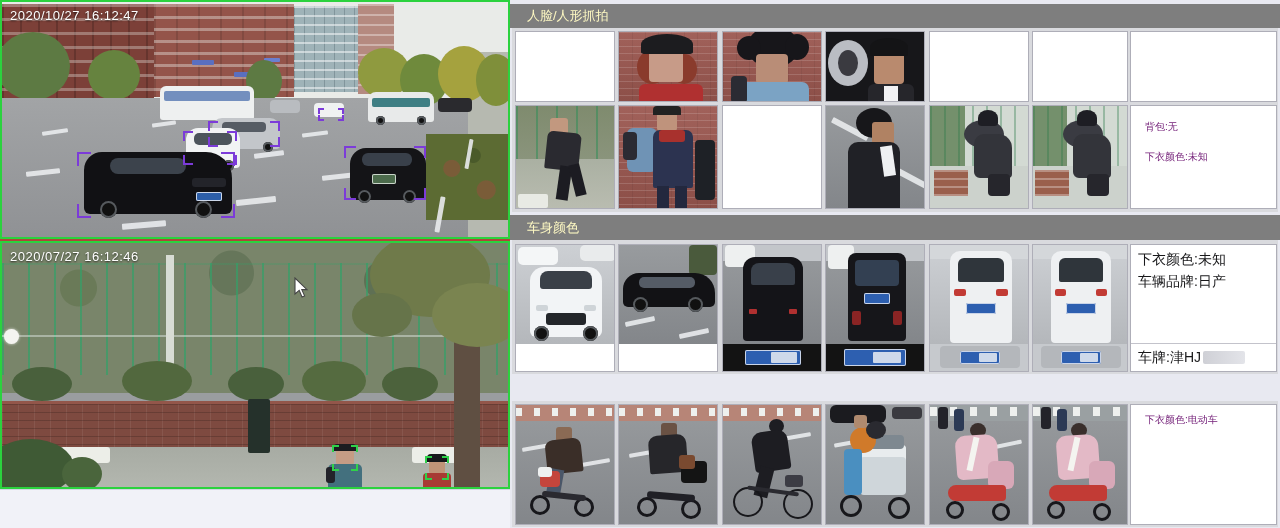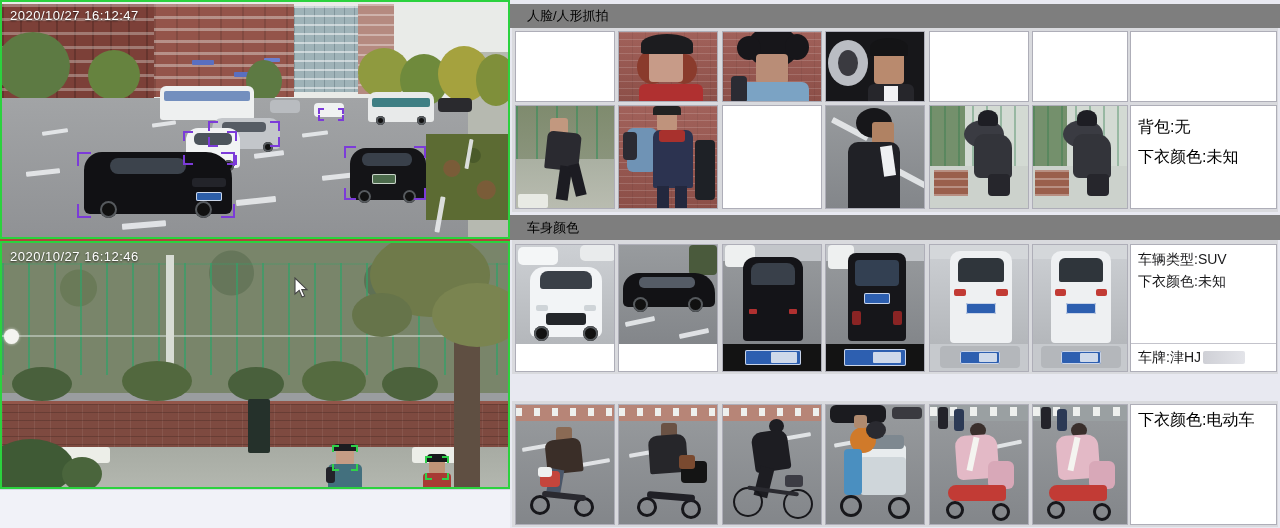--- a/index.html
+++ b/index.html
@@ -33,24 +33,24 @@
   .bk.green{--bc:var(--face-bracket-green);--bl:7px}
 
   .dash{position:absolute;background:#e9ebed;border-radius:1px;opacity:.9}
   .blob{position:absolute;border-radius:50%}
   .wh{position:absolute;border-radius:50%;background:#111;box-shadow:inset 0 0 0 2px #565a5e}
   .bw{position:absolute;border-radius:50%;border:3px solid #17171b;background:transparent}
   .mz{background-image:repeating-linear-gradient(0deg,rgba(255,255,255,.28) 0 2px,transparent 2px 4px),repeating-linear-gradient(90deg,rgba(0,0,0,.14) 0 2px,transparent 2px 4px)}
 
   
   .rp{position:absolute;left:510px;top:0;width:770px;height:528px;background:#e8e9f1}
-  .hdr{position:absolute;left:0;width:770px;background:var(--header-bg);color:#000000;font-size:13px;display:flex;align-items:center;padding-left:17px}
+  .hdr{position:absolute;left:0;width:770px;background:var(--header-bg);color:#fef9c3;font-size:13px;display:flex;align-items:center;padding-left:17px}
   .gridbg{position:absolute;left:2px;width:766px;background:#d9dade}
   .cell{position:absolute;background:#fff;border:1px solid #aeaeb8;overflow:hidden}
-  .attr-lines{padding:6px 0 0 7px;font-size:16px;color:#000000;line-height:30px;white-space:nowrap}
+  .attr-lines{padding:6px 0 0 14px;font-size:10px;color:#701a75;line-height:30px;white-space:nowrap}
   .vt-top{position:absolute;left:0;right:0;top:0;bottom:27px;border-bottom:1px solid #c3c3cb;padding:3px 0 0 7px;font-size:14px;color:#18181a;line-height:22px;white-space:nowrap}
   .vt-bottom{position:absolute;left:0;right:0;bottom:0;height:27px;display:flex;align-items:center;padding-left:7px;font-size:14px;color:#18181a;white-space:nowrap}
   .blurbox{display:inline-block;width:42px;height:13px;background:linear-gradient(90deg,#cfd0d6,#e3e4e9);border-radius:2px;vertical-align:-2px;margin-left:2px}
 
   
   .bg-brick{background:linear-gradient(180deg,#a1615a,#8c4f48)}
   .bg-brick::before{content:"";position:absolute;inset:0;background:repeating-linear-gradient(180deg,rgba(255,255,255,.15) 0 1px,transparent 1px 7px),repeating-linear-gradient(90deg,rgba(0,0,0,.06) 0 1px,transparent 1px 13px)}
   .bg-park{background:linear-gradient(180deg,#7f8b6e 0%,#8a947c 52%,#aab0a2 52%,#b9bcb0 100%)}
   .bg-park::before{content:"";position:absolute;left:0;right:0;top:0;height:52%;background:repeating-linear-gradient(90deg,rgba(44,142,86,.5) 0 2px,transparent 2px 20px)}
   .bg-road{background:linear-gradient(180deg,#989b9e,#83868a)}
@@ -210,21 +210,21 @@
 
       <div class="bk green" style="left:330px;top:202px;width:26px;height:26px"></div>
       <div class="bk green" style="left:423px;top:213px;width:24px;height:24px"></div>
 
       <div class="a" style="left:292px;top:34px;z-index:20">
         <svg width="16" height="22" viewBox="0 0 16 22">
             <path d="M1 1 L1 17 L5.2 13.4 L8 20 L10.6 18.9 L7.8 12.6 L13 12.6 Z" fill="#fff" stroke="#444" stroke-width="1.1"></path>
           </svg>
       </div>
     </div>
-    <div class="ts">2020/10/27 16:12:46</div>
+    <div class="ts">2020/07/27 16:12:46</div>
   </div>
 
   <div class="cbar">
     
     
     
     
     
   </div>
 
@@ -404,22 +404,22 @@
           <div class="a" style="left:15px;top:52px;width:30px;height:11px;background:#2d5fb0;border-radius:2px;box-shadow:inset 0 0 0 1px #c9d4e8"></div>
         </div>
       </div>
       <div class="vplate" style="background:#c6c9cd">
         <div class="a" style="left:8px;top:2px;width:80px;height:22px;background:#b4b7bb;border-radius:4px"></div>
         <div class="plate" style="left:28px;top:7px;width:40px;height:13px"></div>
       </div>
     </div>
     <div class="cell" style="left:620px;top:244px;width:147px;height:128px">
       <div class="vt-top">
-        <div>车辆类型:SUV</div>
         <div>下衣颜色:未知</div>
+        <div>车辆品牌:日产</div>
       </div>
       <div class="vt-bottom">
         <span>车牌:津HJ</span>
           <span class="blurbox"></span>
       </div>
     </div>
 
     <div class="gridbg" style="top:401px;height:126px"></div>
 
     <div class="cell bg-road" style="left:5px;top:404px;width:100px;height:121px">

